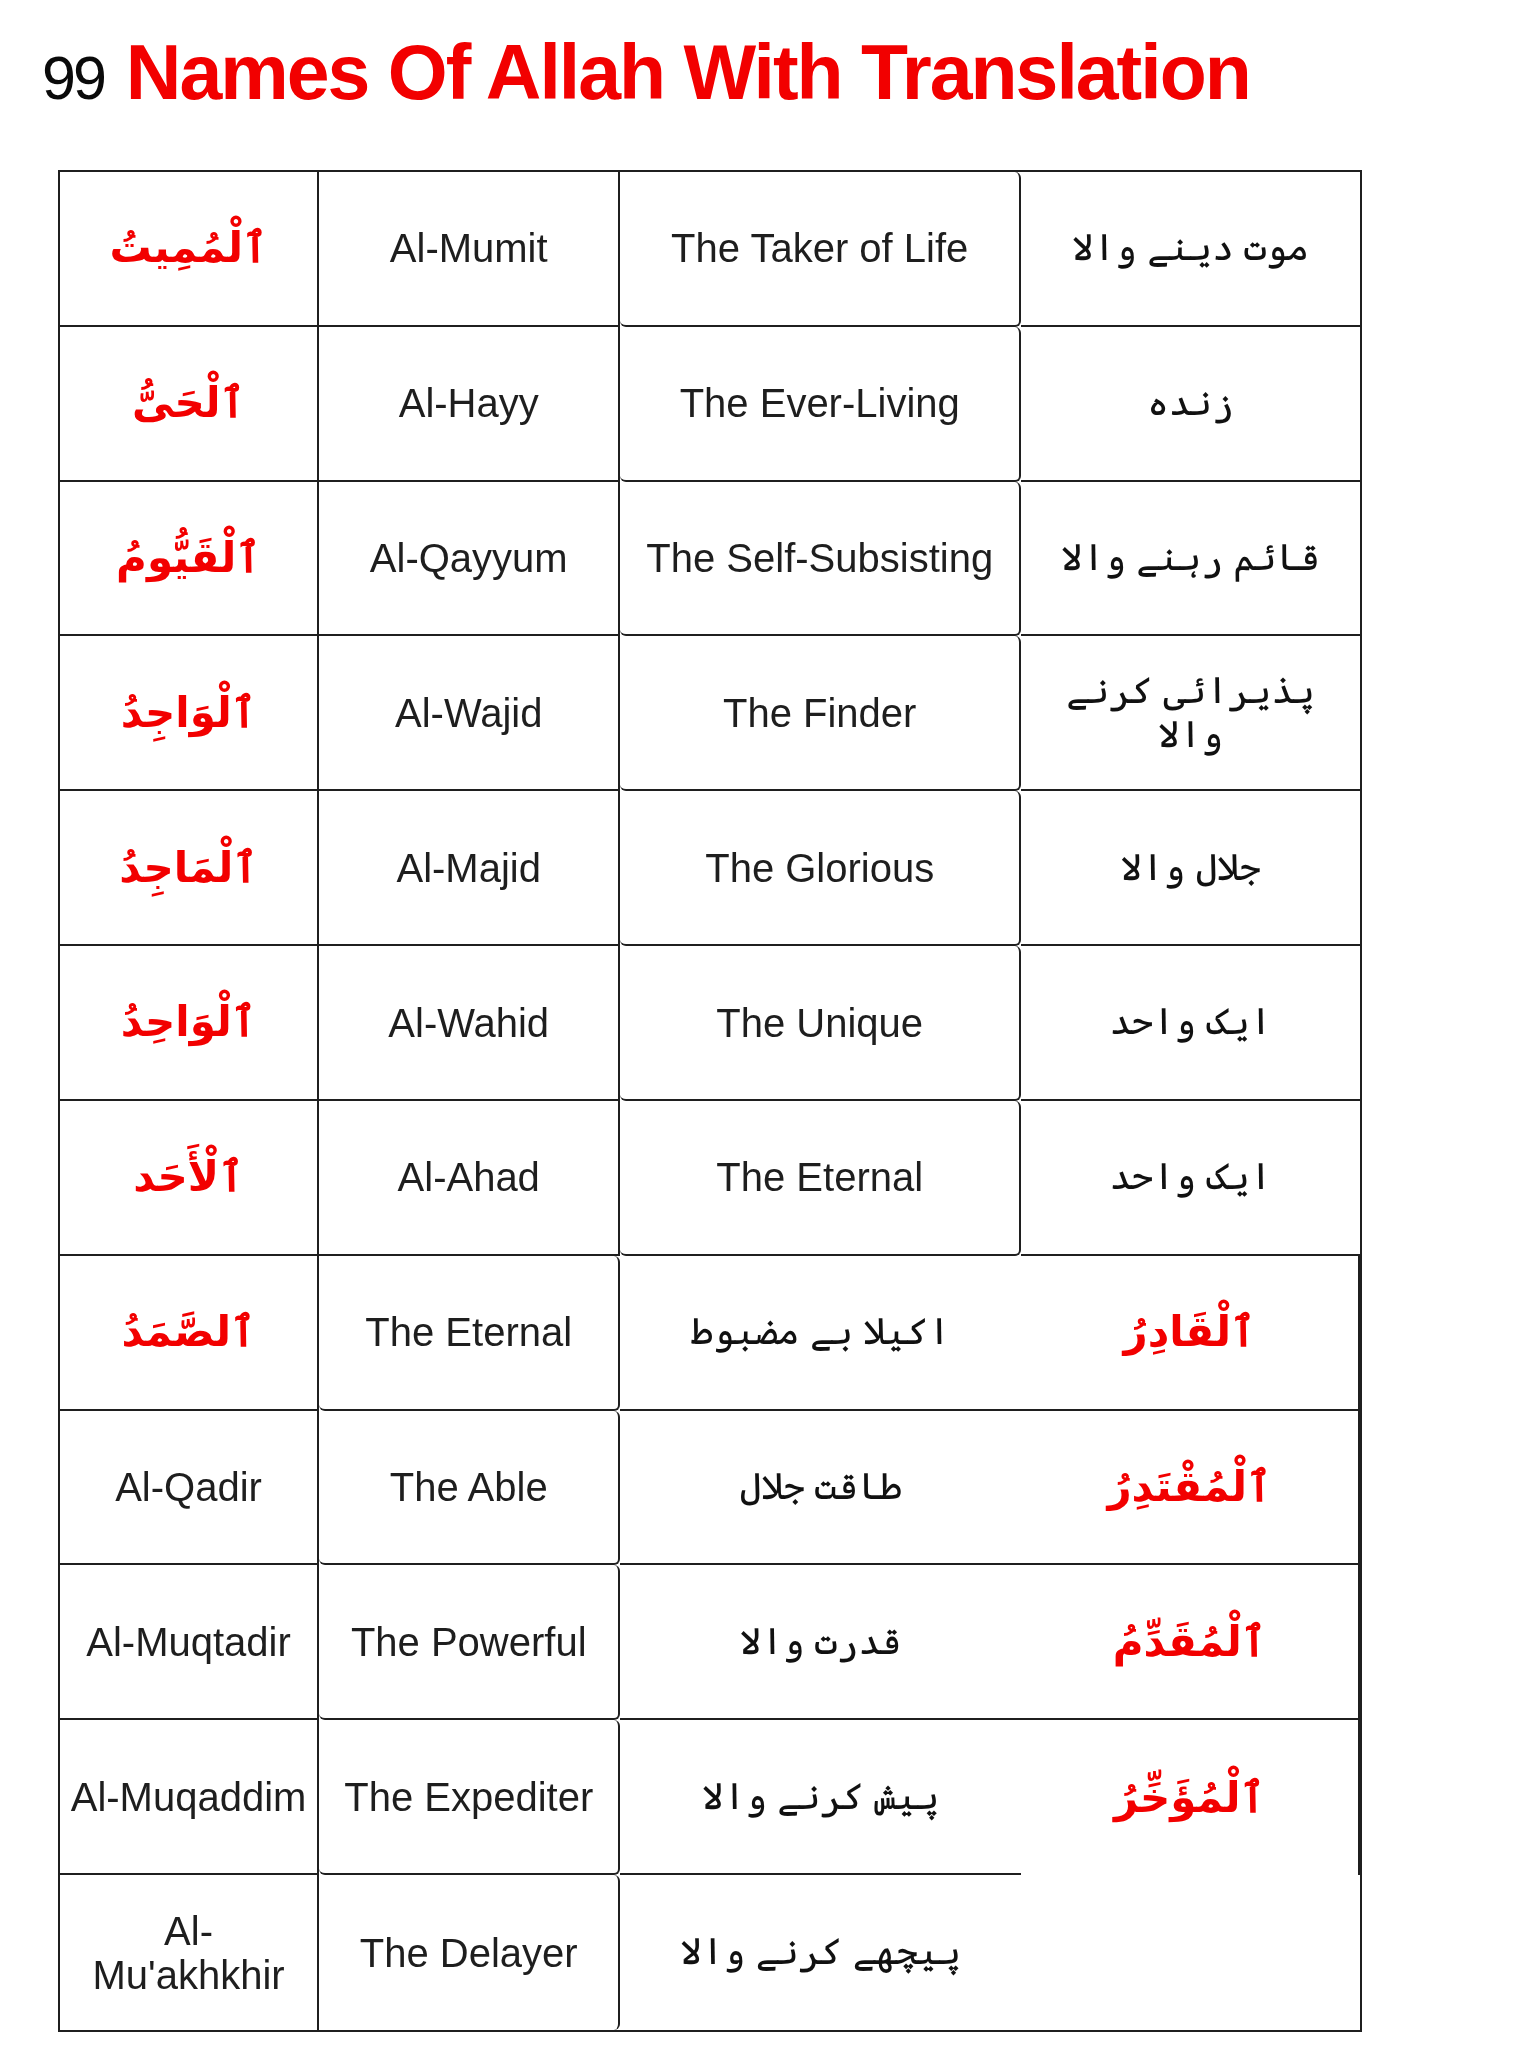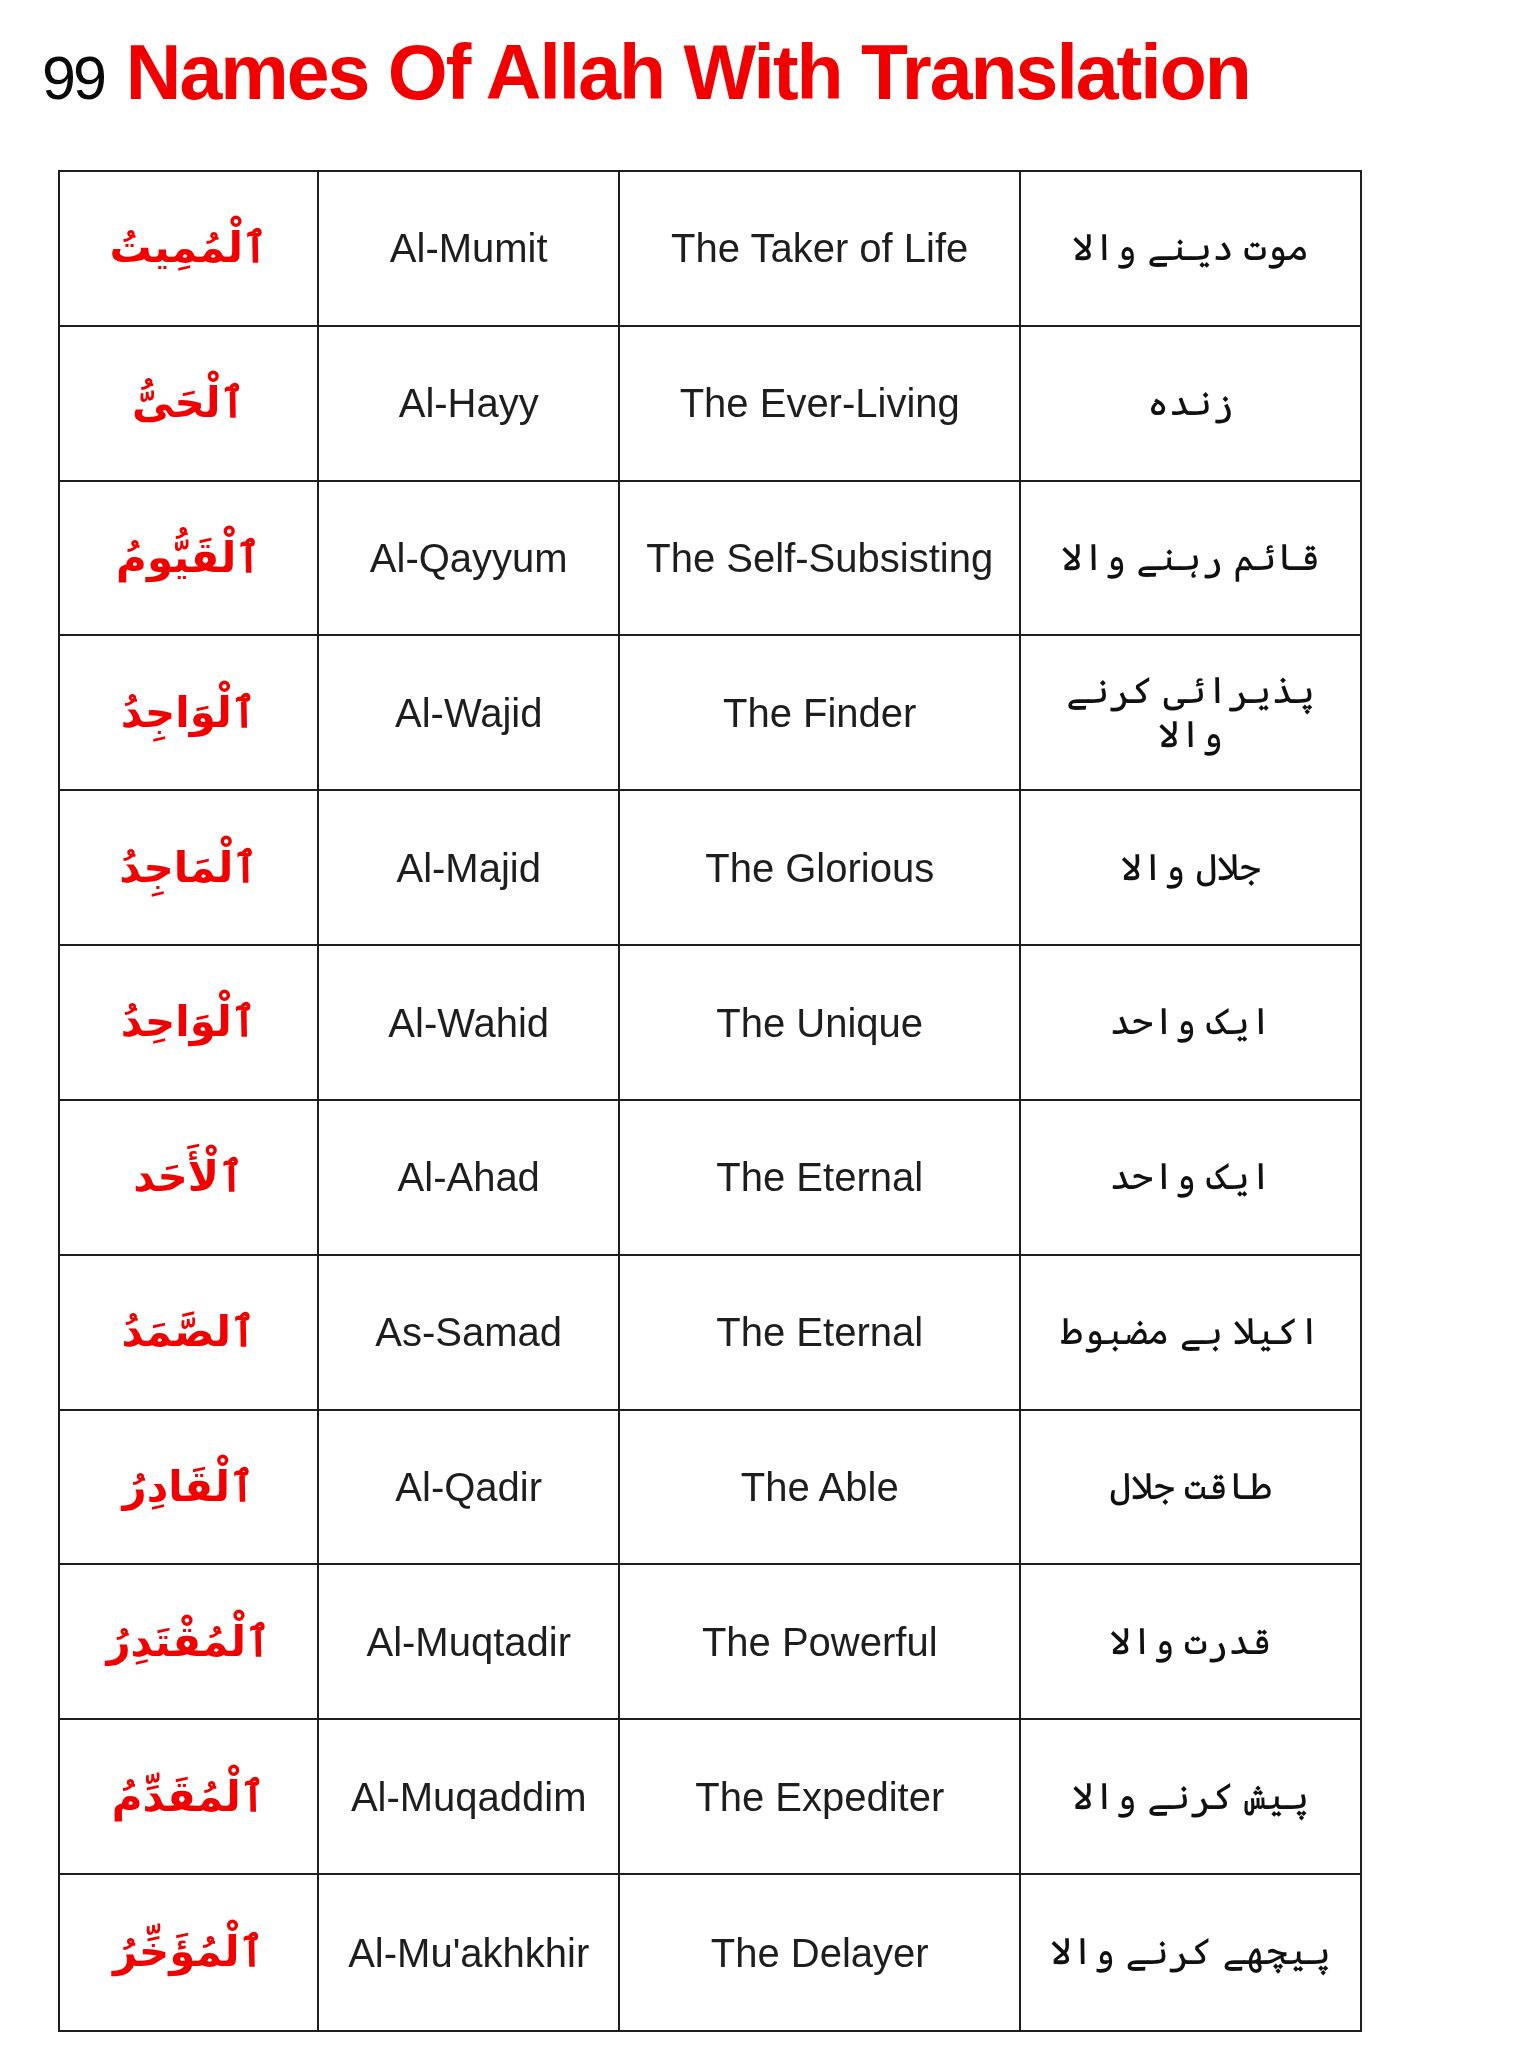--- a/index.html
+++ b/index.html
@@ -80,20 +80,21 @@
   }
   .translit-cell {
     color: #1e1e1e;
     font-size: 40px;
     line-height: 1.1;
   }
   .english-cell {
     color: #1e1e1e;
     font-size: 40px;
     line-height: 1.1;
+    border-radius: 6px;
   }
   .urdu-cell {
     font-family: Liberation Sans, sans-serif;
     direction: rtl;
     color: #111111;
     font-size: 37px;
     line-height: 1.2;
   }
 </style>
 </head>
@@ -135,21 +136,20 @@
   <div class="cell translit-cell">Al-Wahid</div>
   <div class="cell english-cell">The Unique</div>
   <div class="cell urdu-cell last-col" lang="ur">ایک واحد</div>
 
   <div class="cell arabic-cell" lang="ar">ٱلْأَحَد</div>
   <div class="cell translit-cell">Al-Ahad</div>
   <div class="cell english-cell">The Eternal</div>
   <div class="cell urdu-cell last-col" lang="ur">ایک واحد</div>
 
   <div class="cell arabic-cell" lang="ar">ٱلصَّمَدُ</div>
-  <div class="cell translit-cell">As-Samad</div>
   <div class="cell english-cell">The Eternal</div>
   <div class="cell urdu-cell last-col" lang="ur">اکیلا بے مضبوط</div>
 
   <div class="cell arabic-cell" lang="ar">ٱلْقَادِرُ</div>
   <div class="cell translit-cell">Al-Qadir</div>
   <div class="cell english-cell">The Able</div>
   <div class="cell urdu-cell last-col" lang="ur">طاقت جلال</div>
 
   <div class="cell arabic-cell" lang="ar">ٱلْمُقْتَدِرُ</div>
   <div class="cell translit-cell">Al-Muqtadir</div>

